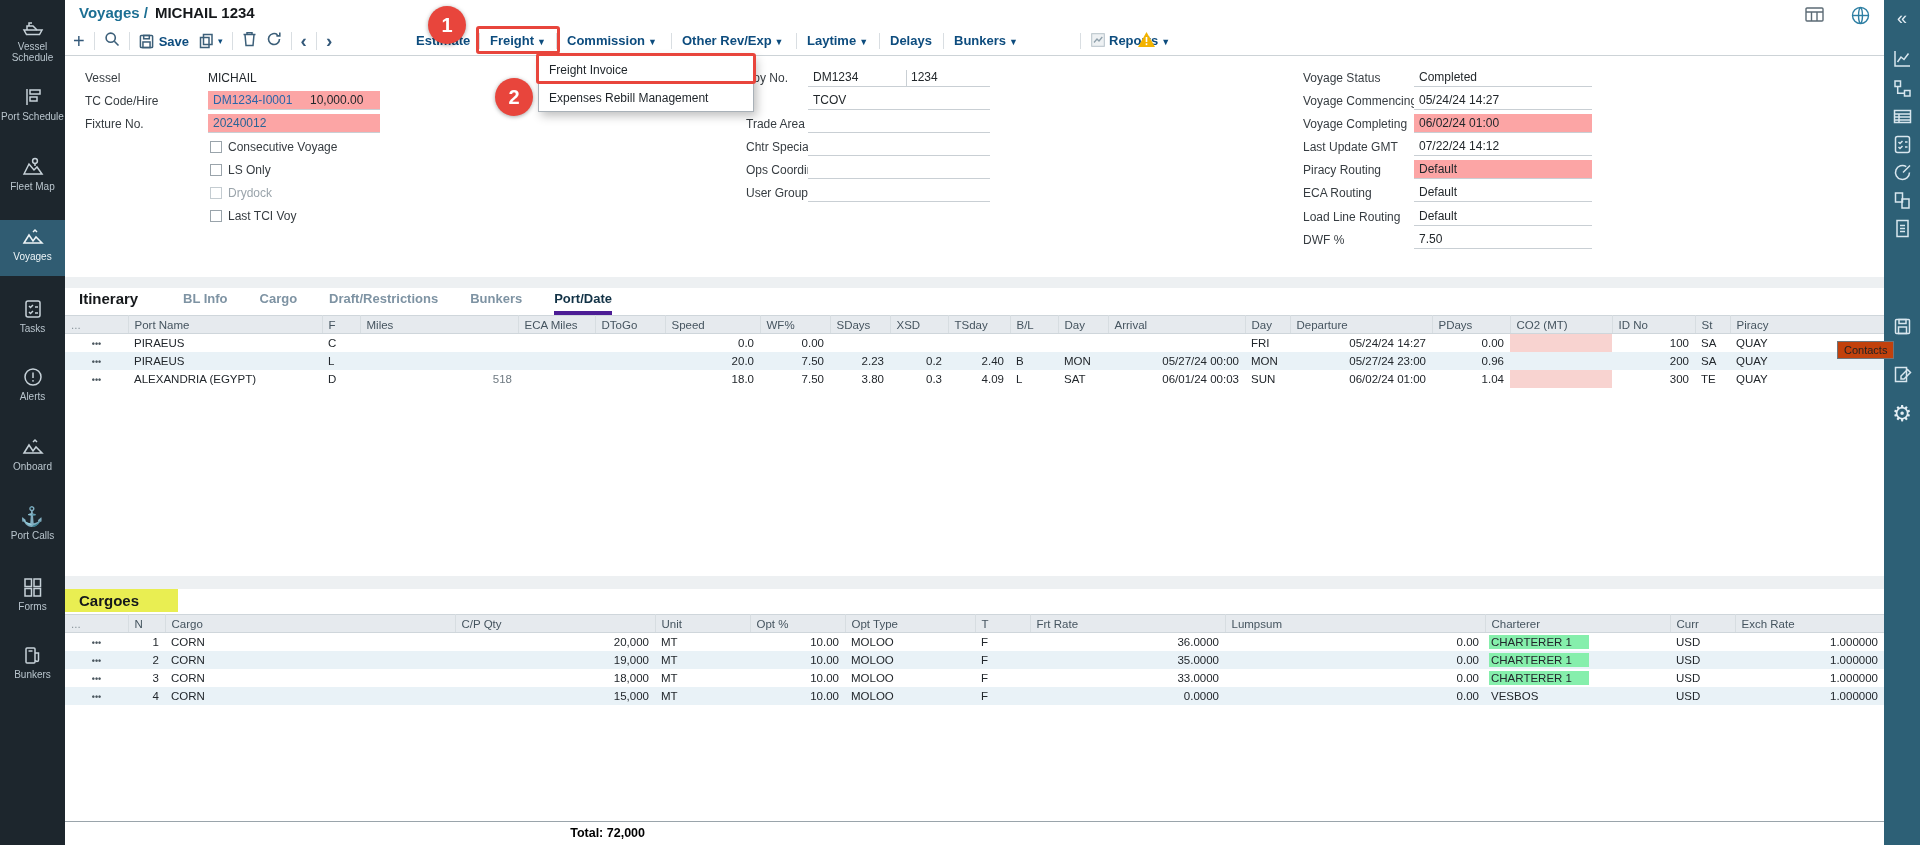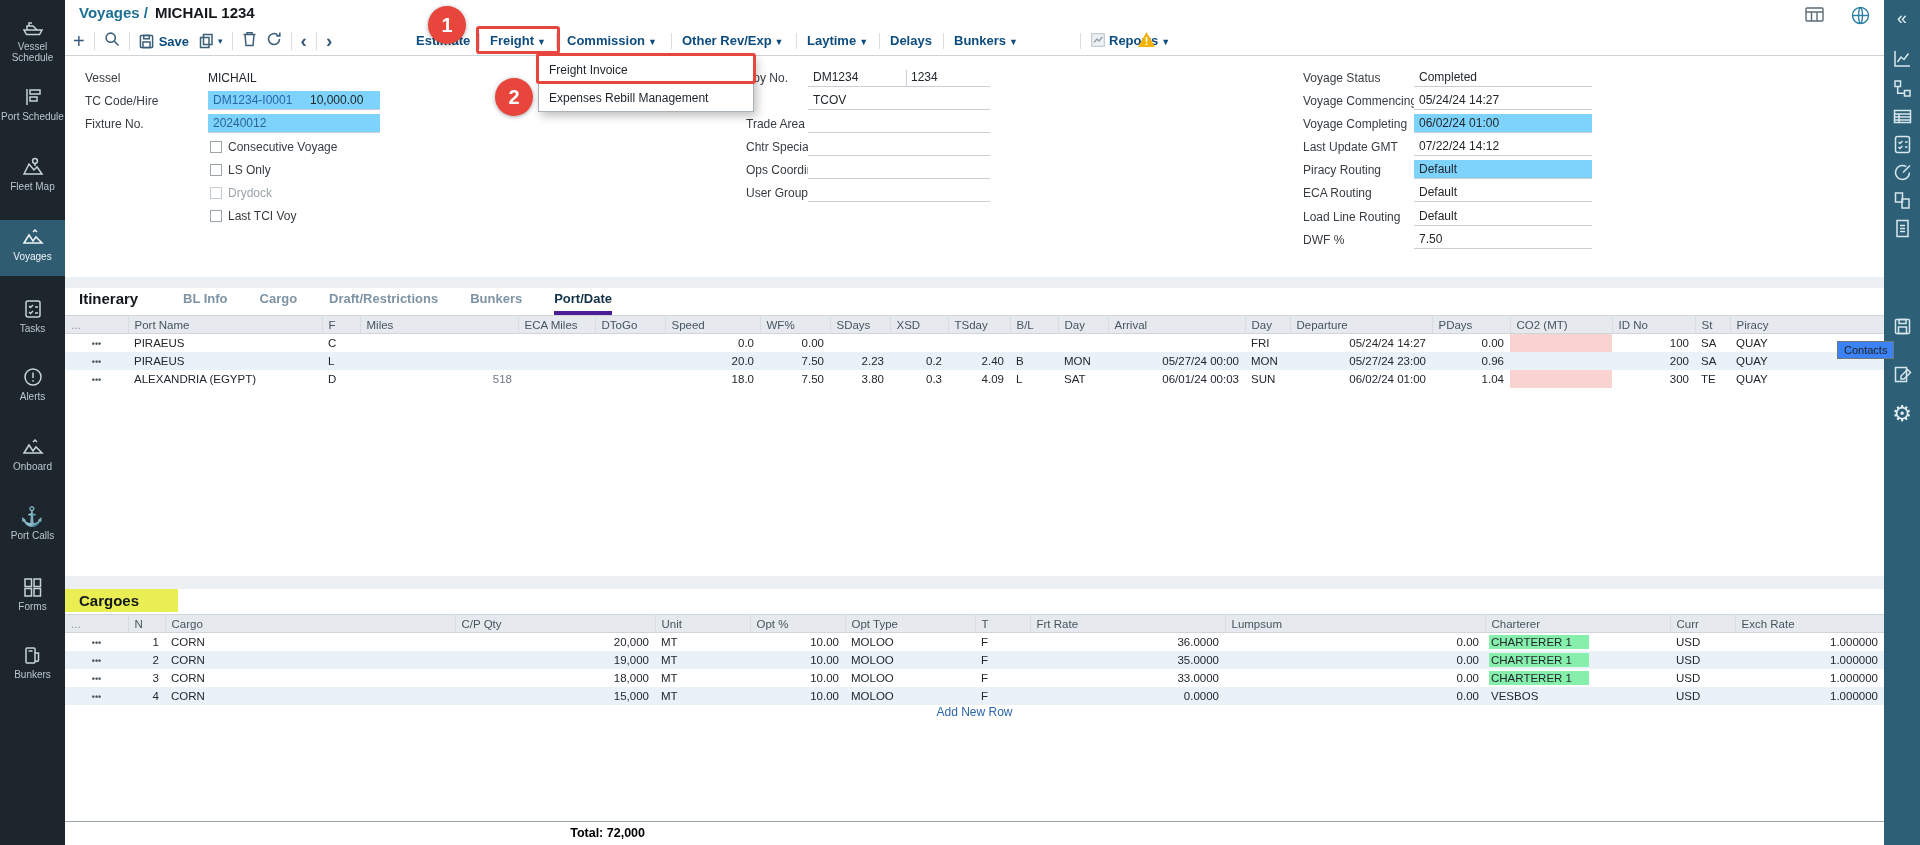--- a/index.html
+++ b/index.html
@@ -35,21 +35,21 @@
   .warn{position:absolute;left:1072px;top:4px;cursor:pointer;}
   
   .dropdown{position:absolute;left:56px;top:25px;width:214px;background:#fff;border:1px solid #a9b1b8;box-shadow:3px 4px 9px rgba(0,0,0,.25);z-index:20;}
   .dd-item{position:relative;height:16px;line-height:16px;padding:6px 10px 5px 10px;font-size:12px;font-weight:normal;color:#1d2328;cursor:pointer;}
   .dd-item.first{border-bottom:1px solid #dde2e6;}
   .red-box{position:absolute;border:3px solid #e8453c;border-radius:3px;pointer-events:none;z-index:30;}
   .red-circle{position:absolute;width:38px;height:38px;border-radius:50%;background:#e8453c;color:#fff;font-size:20px;font-weight:bold;display:flex;align-items:center;justify-content:center;z-index:31;box-shadow:0 1px 4px rgba(0,0,0,.35);}
   
   .lbl{position:absolute;font-size:12px;color:#363c41;white-space:nowrap;}
   .fld{position:absolute;height:19px;line-height:17px;font-size:12px;color:#22272b;border-bottom:1px solid #c9cfd4;padding:1px 5px 0 5px;box-sizing:border-box;background:#fff;white-space:nowrap;overflow:hidden;}
-  .fld.gray{background:#7dd3fc;}
+  .fld.gray{background:#fca5a5;}
   .fld.rt{}
   .fld.link{color:#2b66a8;}
   .vdiv{position:absolute;width:1px;background:#c9cfd4;}
   .cb{position:absolute;display:flex;align-items:center;font-size:12px;color:#363c41;cursor:pointer;}
   .cb .box{width:12px;height:12px;border:1px solid #9aa4ab;background:#fff;margin-right:6px;box-sizing:border-box;}
   .cb.dis .box{border-color:#c4ccd1;}
   .band{position:absolute;left:0;width:1819px;background:#edf0f2;}
   
   .sect-title{position:absolute;font-size:15px;font-weight:bold;color:#15181b;white-space:nowrap;}
   .tabs{position:absolute;left:118px;top:291px;display:flex;gap:32px;font-size:13px;font-weight:bold;}
@@ -68,21 +68,21 @@
   .hl{background:#86efac;display:inline-block;min-width:96px;padding:1px 2px;margin:-1px -2px;}
   
   .tot-bar{position:absolute;left:0;width:1819px;height:19px;background:#fff;border-top:1px solid #ccd3d8;border-bottom:1px solid #ccd3d8;box-sizing:border-box;}
   .tot-miles{position:absolute;left:298px;width:120px;top:2px;text-align:right;font-size:11.5px;font-weight:bold;color:#8b969e;}
   .tot-avg{position:absolute;left:560px;width:120px;top:2px;text-align:right;font-size:11.5px;font-weight:bold;color:#1c2226;}
   .tot-pink{position:absolute;left:1445px;width:102px;top:0;bottom:0;background:#f8d3d0;}
   .yellow-title{position:absolute;left:0;top:589px;width:113px;height:23px;background:#e9ee52;}
   .addrow{position:absolute;left:0;top:705px;width:1819px;text-align:center;font-size:12px;color:#2b66a8;cursor:pointer;}
   .bot-line{position:absolute;left:0;top:821px;width:1819px;border-top:1px solid #9aa4ab;}
   .bot-total{position:absolute;left:428px;top:826px;width:152px;text-align:right;font-size:12.5px;font-weight:bold;color:#000000;}
-  .tooltip{position:absolute;left:1837px;top:341px;background:#3b82f6;border:1px solid #6f767c;font-size:11px;color:#222;padding:2px 6px;z-index:40;white-space:nowrap;}
+  .tooltip{position:absolute;left:1837px;top:341px;background:#c2410c;border:1px solid #6f767c;font-size:11px;color:#222;padding:2px 6px;z-index:40;white-space:nowrap;}
 </style>
 </head>
 <body>
 
 <aside class="lsb">
   <div class="lsb-item" style="top:10px;height:58px;">
     <span><svg width="24" height="22" viewBox="0 0 24 22" fill="none" stroke="#c7d2d9" stroke-width="1.5">
           <path d="M3 14h18l-2.5 4.5H5.5z"></path>
           <path d="M6 14v-4h6l4 4"></path>
           <path d="M8 10V7h3"></path>
@@ -597,19 +597,18 @@
       <td>F</td>
       <td class="num">0.0000</td>
       <td class="num">0.00</td>
       <td><span>VESBOS</span></td>
       <td>USD</td>
       <td class="num">1.000000</td>
     </tr>
   </tbody>
     </table>
 
-  <div class="addrow">Add New Row</div>
 
   <div class="bot-line"></div>
   <div class="bot-total">Total: 72,000</div>
 </div>
 
 <div class="tooltip">Contacts</div>
 
 </body></html>

